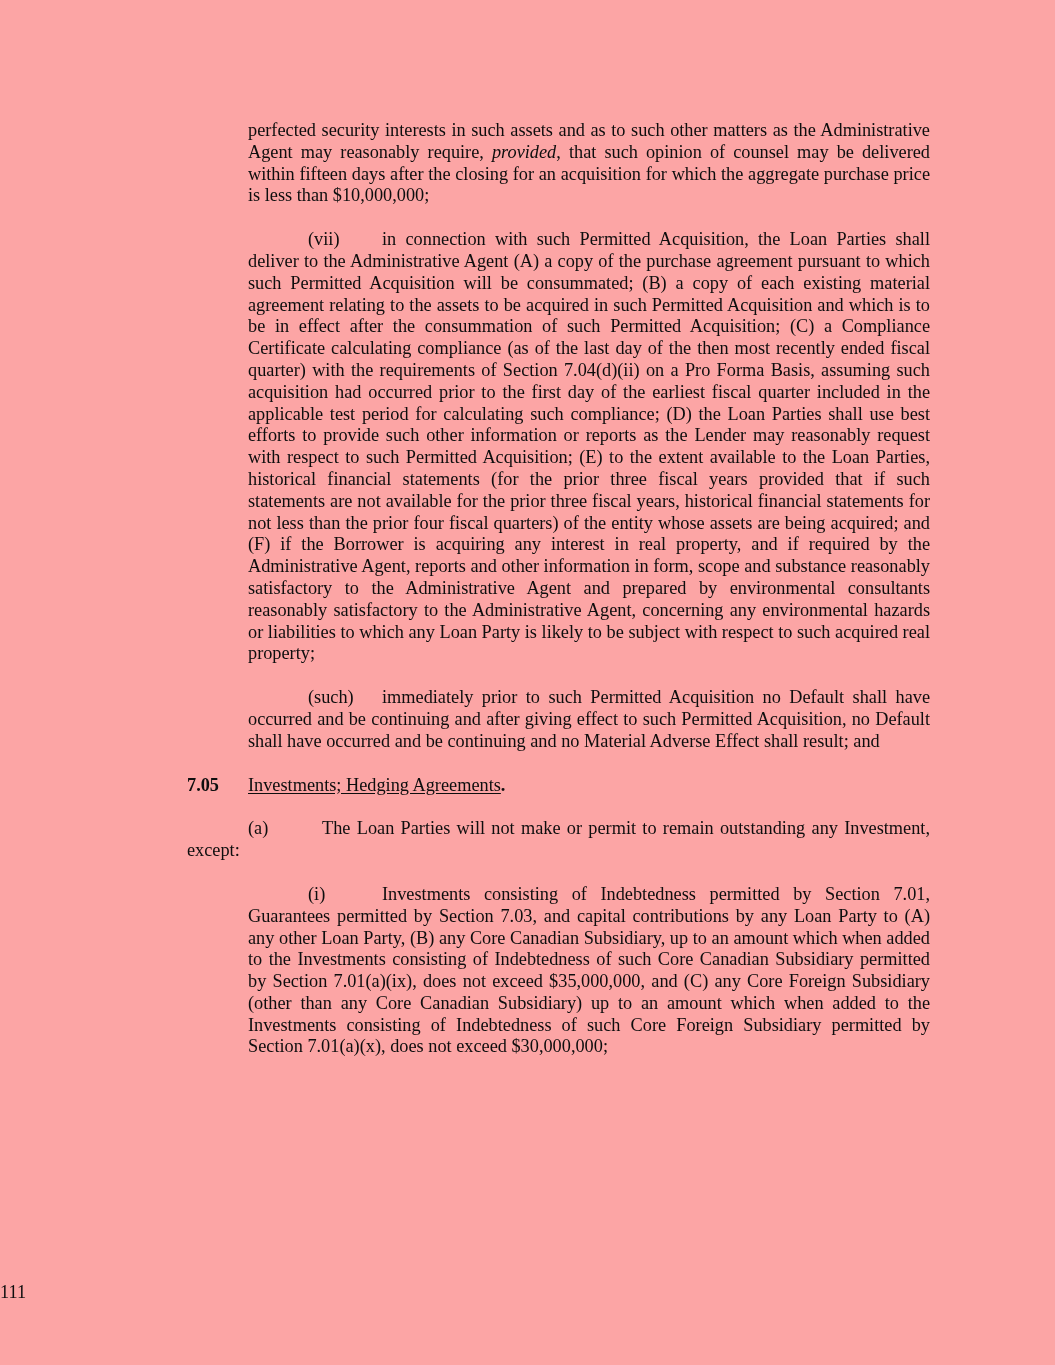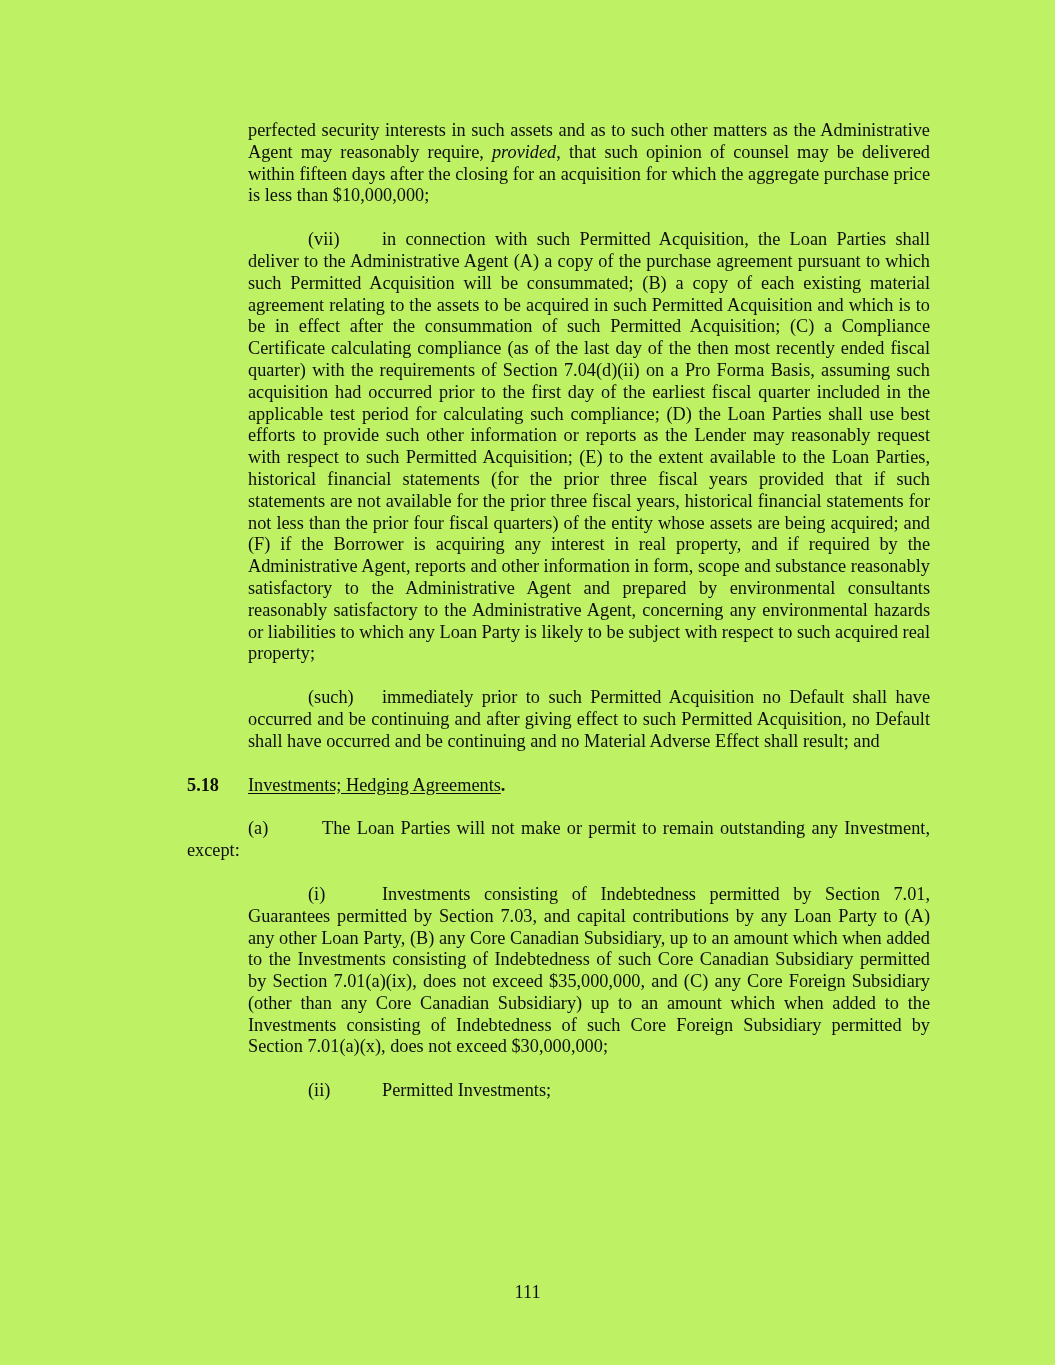--- a/index.html
+++ b/index.html
@@ -4,21 +4,21 @@
 <style>
   html, body {
     margin: 0;
     padding: 0;
     background: #ffffff;
   }
   .page {
     position: relative;
     width: 1055px;
     height: 1365px;
-    background: #bef264;
+    background: #fca5a5;
     font-family: "Liberation Serif", "DejaVu Serif", serif;
     font-size: 18.3px;
     line-height: 21.8px;
     color: #0e0e0e;
     overflow: hidden;
   }
   .content {
     position: absolute;
     left: 187px;
     top: 120px;
@@ -50,41 +50,39 @@
   .u { text-underline-offset: 2px; }
   .bold { font-weight: bold; }
   .bold-u { font-weight: normal; text-decoration: underline; text-underline-offset: 2px; }
   .num { display: inline-block; width: 61px; font-weight: bold; text-indent: 0; }
   .label { display: inline-block; min-width: 74px; text-indent: 0; }
   .page-number {
     position: absolute;
     top: 1282px;
     left: 0;
     width: 1055px;
-    text-align: center;
   }
 </style>
 </head>
 <body>
 
 <div class="page">
   <div class="content">
 
     <div class="para block cont"><span>perfected security interests in such assets and as to such other matters as the Administrative Agent may reasonably require, </span><span class="italic">provided</span><span>, that such opinion of counsel may be delivered within fifteen days after the closing for an acquisition for which the aggregate purchase price is less than $10,000,000;</span></div>
 
     <div class="para block"><span class="label">(vii)</span><span>in connection with such Permitted Acquisition, the Loan Parties shall deliver to the Administrative Agent (A) a copy of the purchase agreement pursuant to which such Permitted Acquisition will be consummated; (B) a copy of each existing material agreement relating to the assets to be acquired in such Permitted Acquisition and which is to be in effect after the consummation of such Permitted Acquisition; (C) a Compliance Certificate calculating compliance (as of the last day of the then most recently ended fiscal quarter) with the requirements of </span><span class="u">Section 7.04(d)(ii)</span><span> on a Pro Forma Basis, assuming such acquisition had occurred prior to the first day of the earliest fiscal quarter included in the applicable test period for calculating such compliance; (D) the Loan Parties shall use best efforts to provide such other information or reports as the Lender may reasonably request with respect to such Permitted Acquisition; (E) to the extent available to the Loan Parties, historical financial statements (for the prior three fiscal years provided that if such statements are not available for the prior three fiscal years, historical financial statements for not less than the prior four fiscal quarters) of the entity whose assets are being acquired; and (F) if the Borrower is acquiring any interest in real property, and if required by the Administrative Agent, reports and other information in form, scope and substance reasonably satisfactory to the Administrative Agent and prepared by environmental consultants reasonably satisfactory to the Administrative Agent, concerning any environmental hazards or liabilities to which any Loan Party is likely to be subject with respect to such acquired real property;</span></div>
 
     <div class="para block"><span class="label">(such)</span><span>immediately prior to such Permitted Acquisition no Default shall have occurred and be continuing and after giving effect to such Permitted Acquisition, no Default shall have occurred and be continuing and no Material Adverse Effect shall result; and</span></div>
 
 
-    <div class="para heading"><span class="num">5.18</span><span class="bold-u">Investments; Hedging Agreements</span><span class="bold">.</span></div>
+    <div class="para heading"><span class="num">7.05</span><span class="bold-u">Investments; Hedging Agreements</span><span class="bold">.</span></div>
 
     <div class="para level-a"><span class="label">(a)</span><span>The Loan Parties will not make or permit to remain outstanding any Investment, except:</span></div>
 
     <div class="para block"><span class="label">(i)</span><span>Investments consisting of Indebtedness permitted by </span><span class="u">Section 7.01</span><span>, Guarantees permitted by </span><span class="u">Section 7.03</span><span>, and capital contributions by any Loan Party to (A) any other Loan Party, (B) any Core Canadian Subsidiary, up to an amount which when added to the Investments consisting of Indebtedness of such Core Canadian Subsidiary permitted by </span><span class="u">Section 7.01(a)(ix)</span><span>, does not exceed $35,000,000, and (C) any Core Foreign Subsidiary (other than any Core Canadian Subsidiary) up to an amount which when added to the Investments consisting of Indebtedness of such Core Foreign Subsidiary permitted by </span><span class="u">Section 7.01(a)(x)</span><span>, does not exceed $30,000,000;</span></div>
 
-    <div class="para block"><span class="label">(ii)</span><span>Permitted Investments;</span></div>
 
 
   </div>
 
   <div class="page-number">111</div>
 </div>
 
 </body></html>

